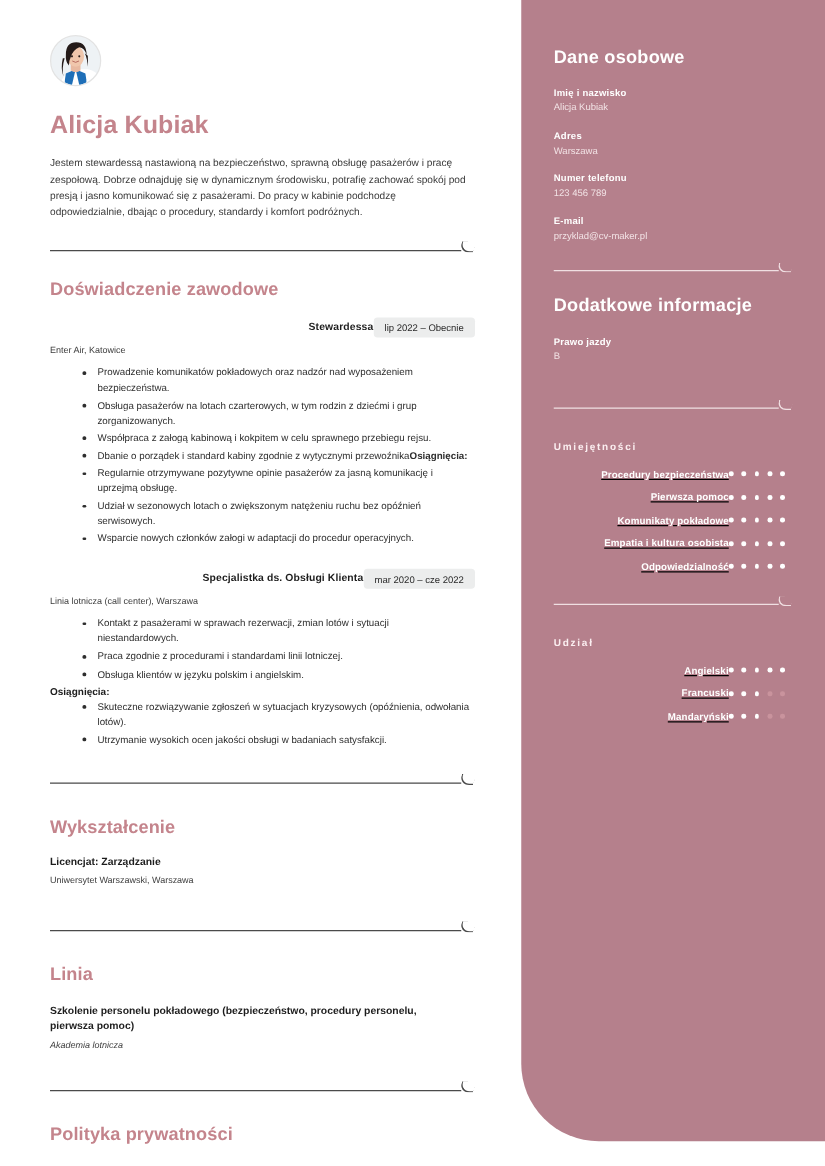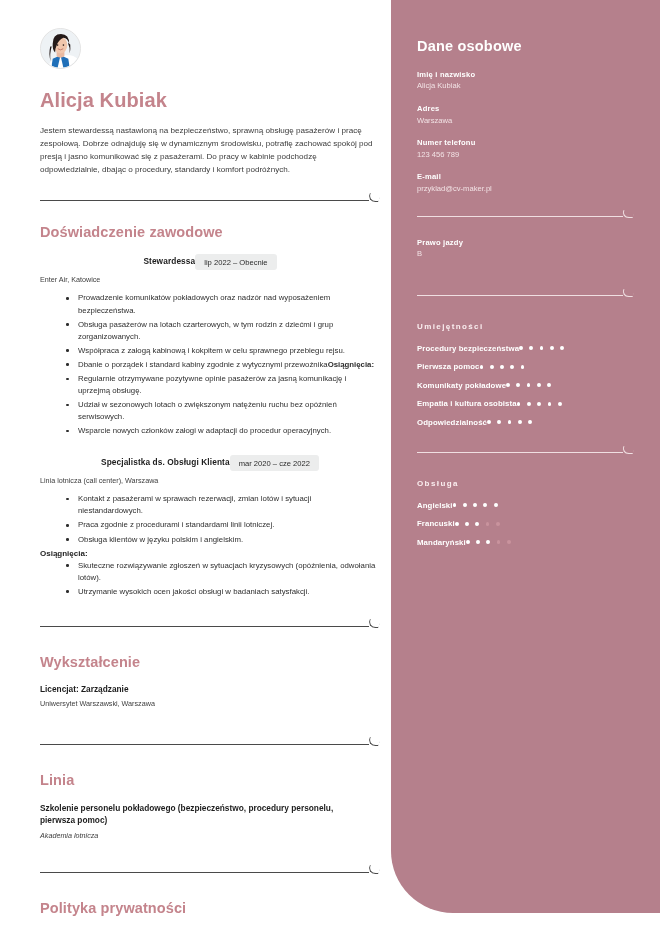--- a/index.html
+++ b/index.html
@@ -7,21 +7,21 @@
     width: 660px; height: 933px;
     background: #ffffff;
     font-family: "Liberation Sans", sans-serif;
     -webkit-font-smoothing: antialiased;
   }
   .page { position: relative; width: 660px; height: 933px; overflow: hidden; background: #fff; }
 
   
   .sidebar {
     position: absolute; top: 0; right: 0;
-    width: 269px; height: 913px;
+    width: 243px; height: 913px;
     background: #b5808c;
     border-bottom-left-radius: 62px;
     padding: 38px 26px 0 26px;
   }
   .side-title {
     color: #ffffff; font-size: 14.5px; font-weight: bold;
     letter-spacing: 0.2px; margin-bottom: 15px;
   }
   .side-field { margin-bottom: 11px; }
   .side-label { color: #ffffff; font-size: 7.6px; font-weight: bold; letter-spacing: .2px; line-height: 1.5; }
@@ -32,21 +32,21 @@
   .side-divider .tail {
     position: absolute; right: 0; top: 3px; width: 12px; height: 8px;
     border-left: 1px solid #f0dfe2; border-bottom: 1px solid #f0dfe2;
     border-bottom-left-radius: 9px; transform: skewX(-18deg);
   }
 
   .side-sub {
     color: #fbeef0; font-size: 8px; font-weight: bold;
     letter-spacing: 1.4px; margin-bottom: 13px;
   }
-  .rate-row { display: flex; align-items: center; justify-content: flex-start; margin-bottom: 9.5px; }
+  .rate-row { display: flex; align-items: center; justify-content: flex-end; margin-bottom: 9.5px; text-decoration: underline; }
   .rate-name { color: #ffffff; font-size: 7.8px; font-weight: bold; letter-spacing: .1px; }
   .dots { display: flex; gap: 6.5px; padding-right: 6px; }
   .dot { width: 3.8px; height: 3.8px; border-radius: 50%; background: #ffffff; }
   .dot.off { background: #c9939d; }
 
   
   .main { position: absolute; top: 0; left: 0; width: 417px; padding: 28px 0 0 40px; }
 
   .avatar {
     width: 41px; height: 41px; border-radius: 50%;
@@ -65,21 +65,21 @@
   .divider .ln { position: absolute; left: 0; right: 11px; top: 10px; height: 1px; background: #4a4a4a; }
   .divider .tail {
     position: absolute; right: 0; top: 3px; width: 12px; height: 9px;
     border-left: 1px solid #4a4a4a; border-bottom: 1px solid #4a4a4a;
     border-bottom-left-radius: 9px; transform: skewX(-20deg);
   }
 
   .sec-title { color: #c4848c; font-size: 14.5px; font-weight: bold; letter-spacing: .1px; margin-bottom: 14px; }
 
   .entry { margin-bottom: 4px; }
-  .entry-head { display: flex; align-items: flex-start; justify-content: center; width: 340px; }
+  .entry-head { display: flex; align-items: flex-start; justify-content: flex-end; width: 340px; }
   .entry-role { color: #1d1d1d; font-size: 8.3px; font-weight: bold; letter-spacing: .1px; padding-top: 2px; }
   .date-badge {
     background: #eceded; color: #2a2a2a; font-size: 7.6px;
     border-radius: 3px; padding: 3.5px 9px; white-space: nowrap;
   }
   .entry-org { color: #3d3d3d; font-size: 7.2px; margin-top: 5px; margin-bottom: 8px; }
 
   ul.bullets { list-style: none; margin: 0 0 0 26px; width: 312px; }
   ul.bullets li {
     position: relative; color: #2e2e2e; font-size: 7.8px;
@@ -125,20 +125,21 @@
           </div>
         </div>
     </div>
 
     <div class="side-divider">
       <div class="ln"></div>
       <div class="tail"></div>
     </div>
 
     <div>
+      <div class="side-title">Dodatkowe informacje</div>
       <div id="additional-fields">
           <div class="side-field">
             <div class="side-label">Prawo jazdy</div>
             <div class="side-value">B</div>
           </div>
         </div>
     </div>
 
     <div class="side-divider" style="margin-top:26px;margin-bottom:22px;">
       <div class="ln"></div>
@@ -200,21 +201,21 @@
           </div>
         </div>
     </div>
 
     <div class="side-divider" style="margin-top:16px;margin-bottom:22px;">
       <div class="ln"></div>
       <div class="tail"></div>
     </div>
 
     <div>
-      <div class="side-sub">Obsługa</div>
+      <div class="side-sub">Udział</div>
       <div id="languages-list">
           <div class="rate-row">
             <span class="rate-name">Angielski</span>
             <span class="dots">
               <span class="dot"></span>
               <span class="dot"></span>
               <span class="dot"></span>
               <span class="dot"></span>
               <span class="dot"></span>
             </span>

